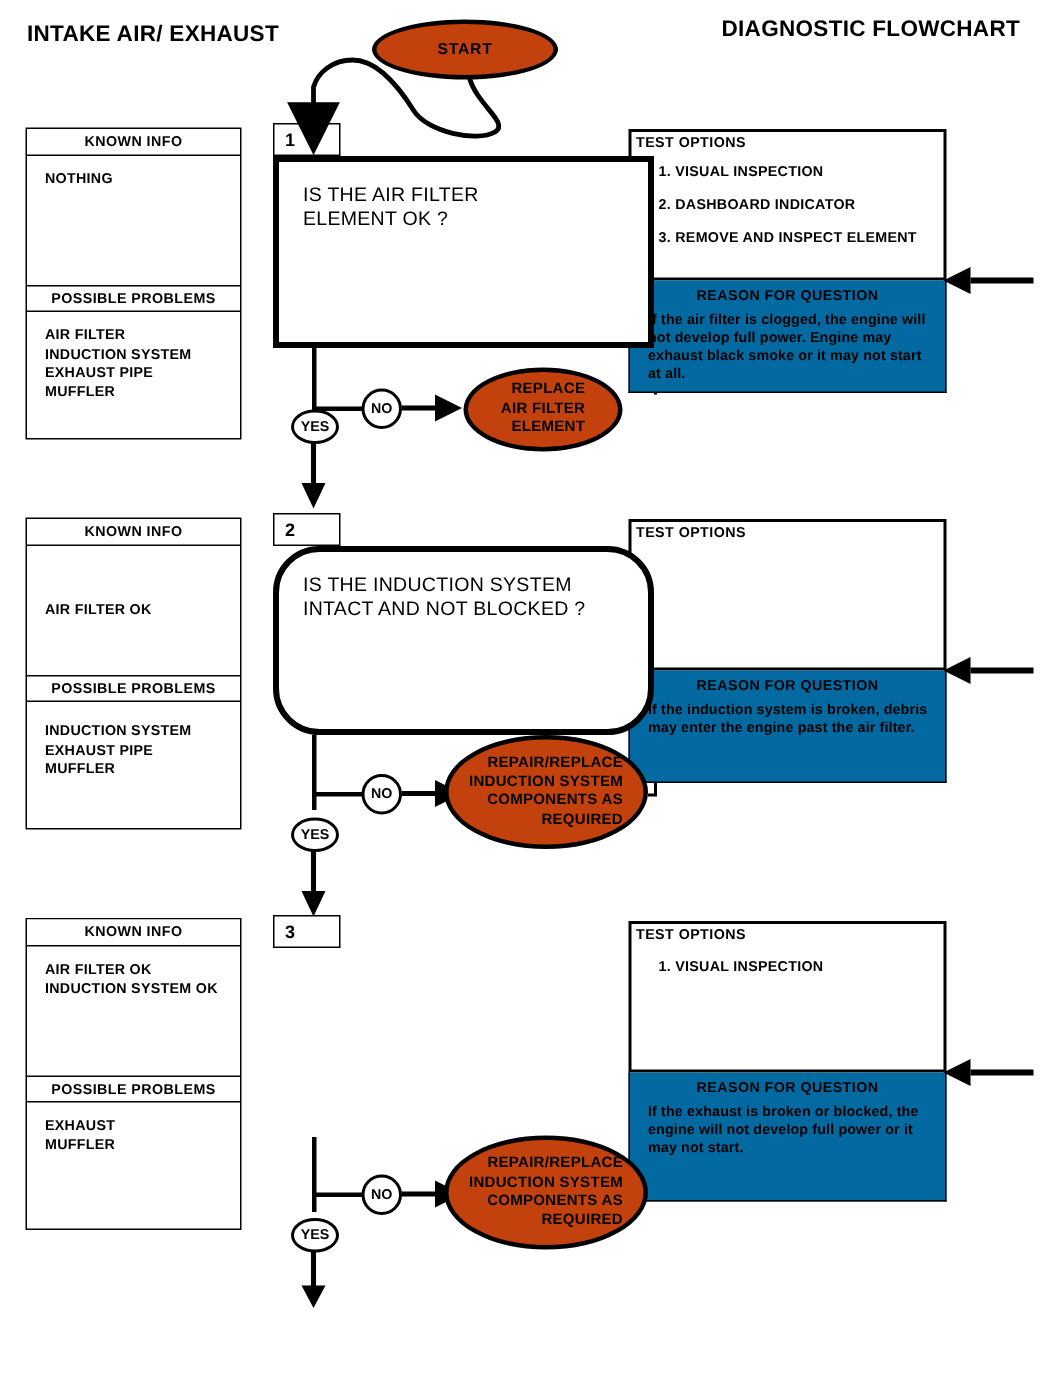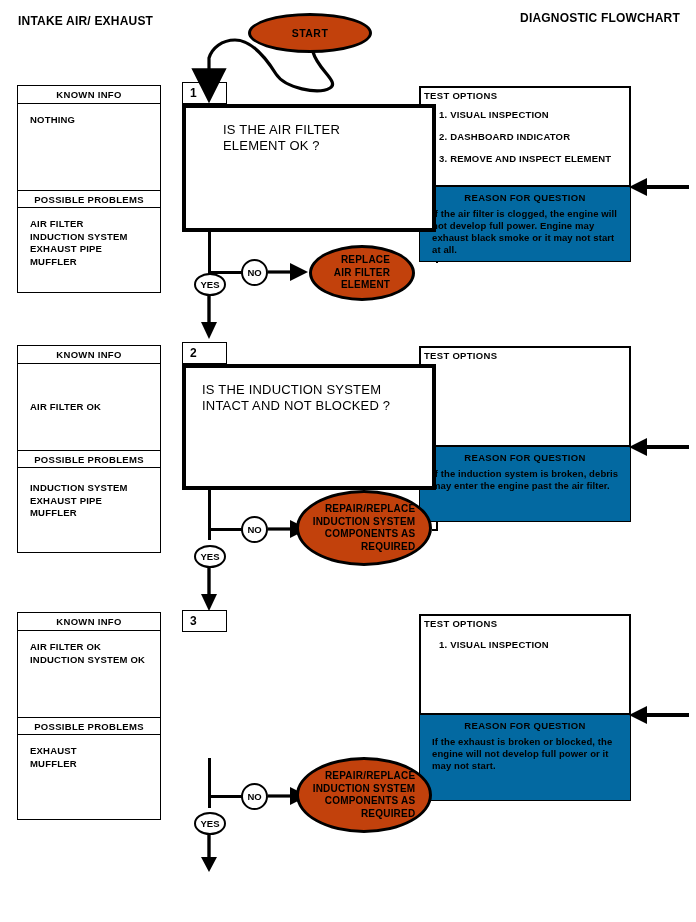--- a/index.html
+++ b/index.html
@@ -16,21 +16,21 @@
     width: 696px;
     height: 922px;
     background: #ffffff;
     overflow: hidden;
   }
   .abs { position: absolute; }
 
   
   .doc-header {
     font-weight: bold;
-    font-size: 12px;
+    font-size: 15px;
     letter-spacing: 0.2px;
     white-space: nowrap;
   }
 
   
   .info-col {
     box-sizing: border-box;
     border: 1.5px solid #000;
     background: #fff;
   }
@@ -229,21 +229,21 @@
       <div class="ti">2. DASHBOARD INDICATOR</div>
       <div class="ti">3. REMOVE AND INSPECT ELEMENT</div>
     </div>
   </div>
 
   <div class="abs reason-box" style="left:419px; top:187px; width:212px; height:75px;">
     <div class="reason-title">REASON FOR QUESTION</div>
     <div class="reason-body">If the air filter is clogged, the engine will not develop full power. Engine may exhaust black smoke or it may not start at all.</div>
   </div>
 
-  <div class="abs q-box" style="left:182px; top:104px; width:254px; height:128px;padding-left:21px;">
+  <div class="abs q-box" style="left:182px; top:104px; width:254px; height:128px;">
     <div class="q-text" style="white-space:pre-line;">IS THE AIR FILTER
 ELEMENT OK ?</div>
   </div>
 
   <svg class="ov" style="left:625px; top:176px;" width="66" height="24">
     <line x1="64" y1="11" x2="22" y2="11" stroke="#000" stroke-width="4"></line>
     <polygon points="22,2 4,11 22,20" fill="#000"></polygon>
   </svg>
 
   <div class="abs vline" style="left:208px; top:232px; width:3px; height:41px;"></div>
@@ -284,21 +284,21 @@
 
   <div class="abs test-box" style="left:419px; top:346px; width:212px; height:101px;">
     <div class="test-title">TEST OPTIONS</div>
   </div>
 
   <div class="abs reason-box" style="left:419px; top:447px; width:212px; height:75px;">
     <div class="reason-title">REASON FOR QUESTION</div>
     <div class="reason-body">If the induction system is broken, debris may enter the engine past the air filter.</div>
   </div>
 
-  <div class="abs q-box" style="left:182px; top:364px; width:254px; height:126px;">
+  <div class="abs q-box" style="left:182px; top:364px; width:254px; height:126px;border-radius:31px;">
     <div class="q-text" style="white-space:pre-line;">IS THE INDUCTION SYSTEM
 INTACT AND NOT BLOCKED ?</div>
   </div>
 
   <svg class="ov" style="left:625px; top:436px;" width="66" height="24">
     <line x1="64" y1="11" x2="22" y2="11" stroke="#000" stroke-width="4"></line>
     <polygon points="22,2 4,11 22,20" fill="#000"></polygon>
   </svg>
 
   <div class="abs vline" style="left:208px; top:490px; width:3px; height:50px;"></div>

